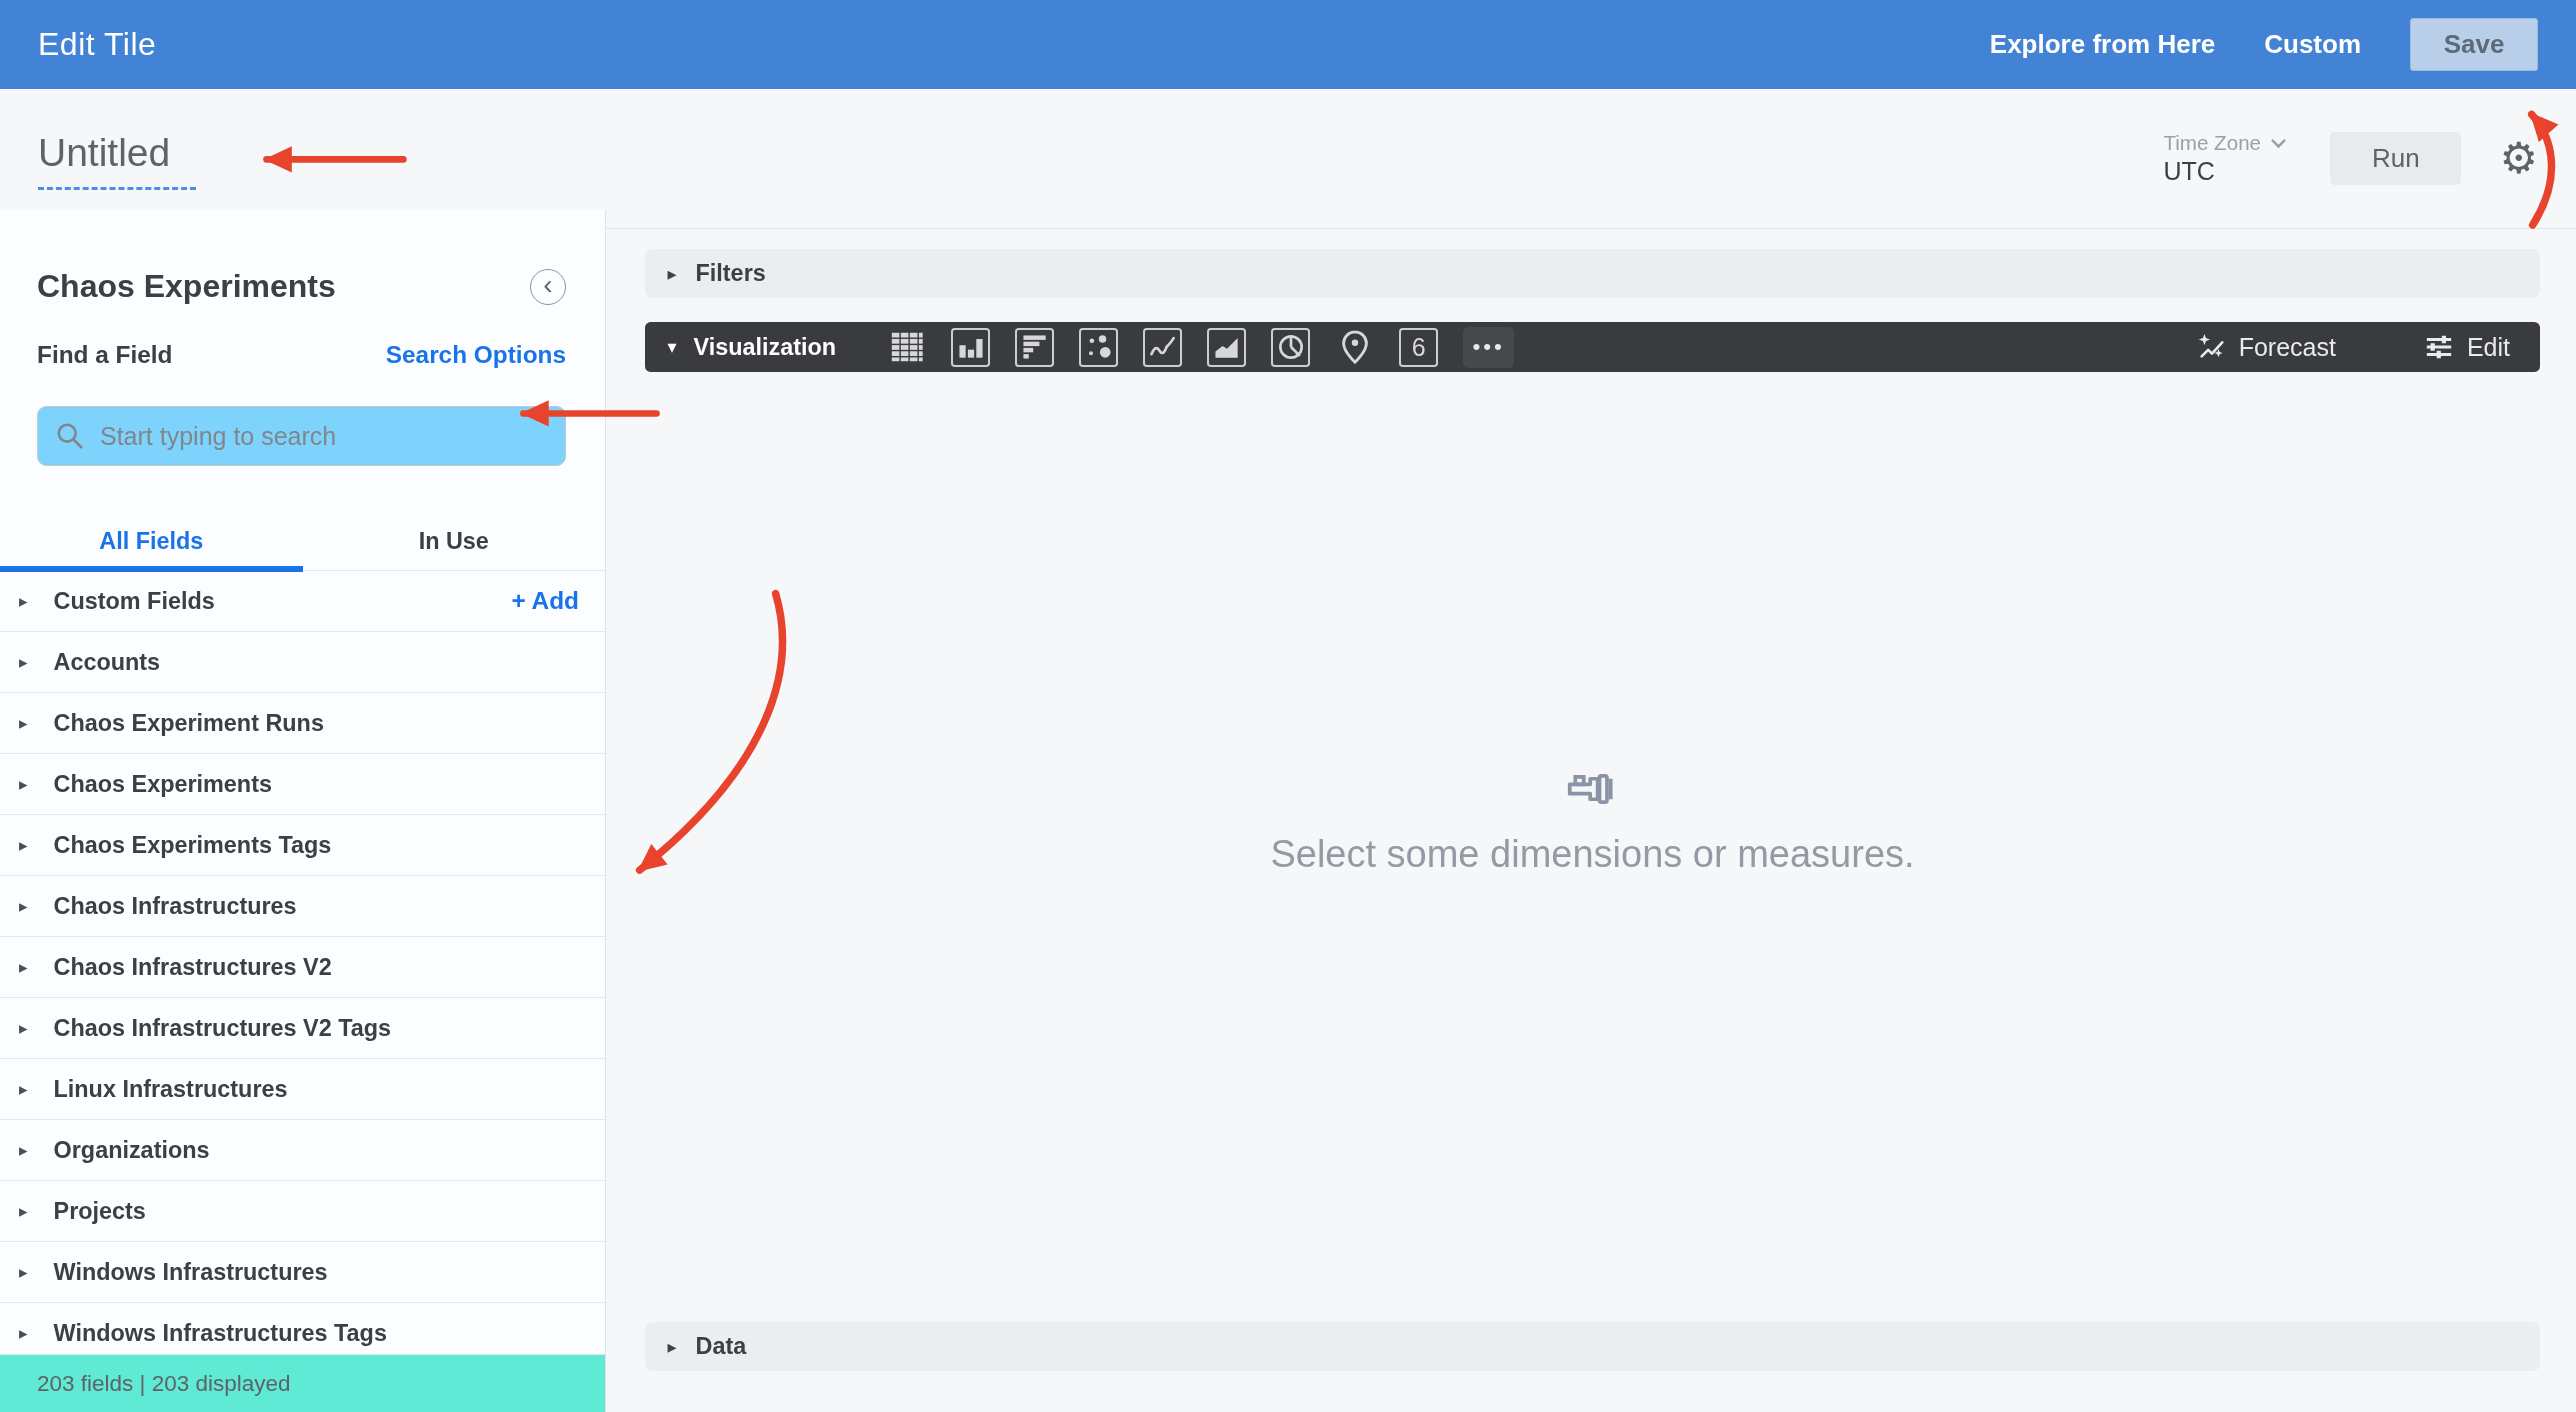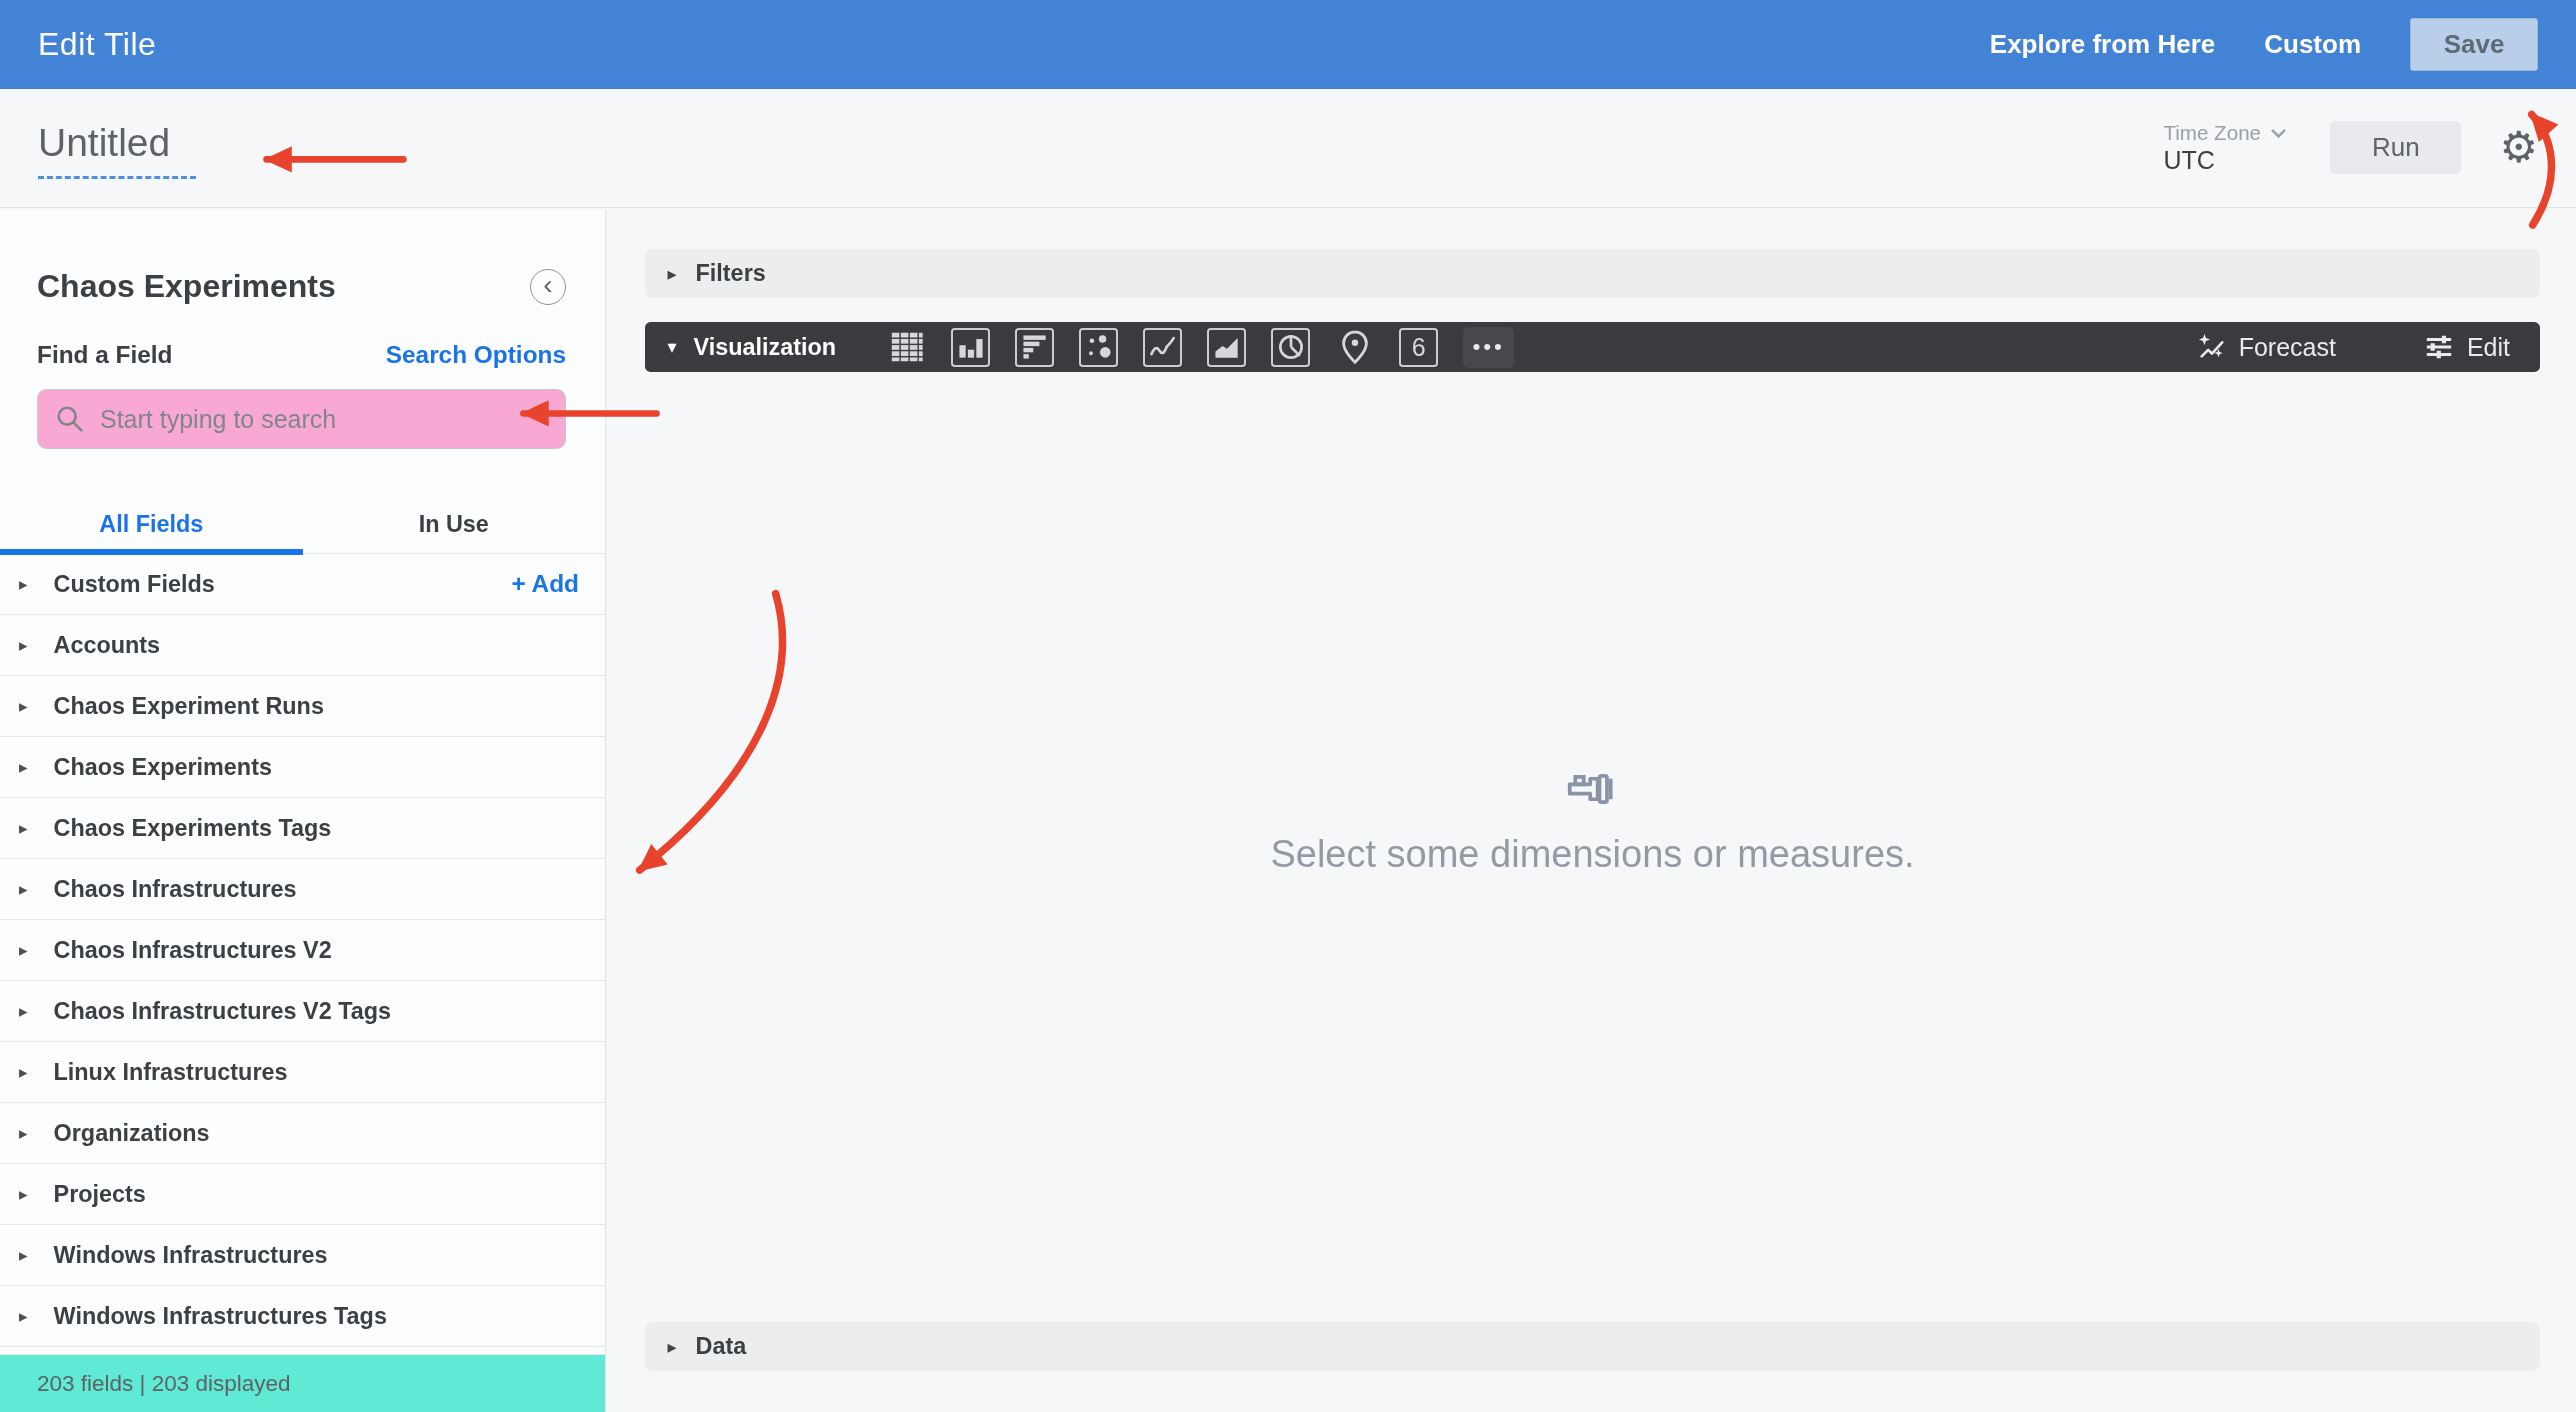--- a/index.html
+++ b/index.html
@@ -18,21 +18,21 @@
   .top-title { font-size:32px; color:#fff; font-weight:400; letter-spacing:0.5px; }
   .top-right { margin-left:auto; display:flex; align-items:center; gap:49px; }
   .top-link { font-size:26px; color:#fff; font-weight:700; cursor:pointer; }
   .save-btn {
     width:128px; height:53px; background:#b9cfe9; border:1.9px solid #9db9dc;
     border-radius:3px; color:#5d6b77; font-size:26px; font-weight:700;
     display:flex; align-items:center; justify-content:center; cursor:pointer;
   }
   
   .header2 {
-    position:absolute; left:0; top:89px; width:2576px; height:119px;
+    position:absolute; left:0; top:89px; width:2576px; height:140px;
     background:#f6f7f9; border-bottom:1.9px solid #e0e2e5;
     display:flex; align-items:center; padding:8px 38px;
   }
   .untitled {
     font-size:39px; color:#5f6368; font-weight:400;
     border-bottom:3.8px dashed #4f8fe3; padding:0 26px 11.3px 0; transform:translateY(1.9px);
   }
   .header-right { margin-left:auto; display:flex; align-items:center; }
   .tz-block { display:flex; flex-direction:column; line-height:1.2; }
   .tz-label-row { display:flex; align-items:center; gap:9.4px; }
@@ -54,21 +54,21 @@
   .sb-title { font-size:32px; font-weight:700; color:#3c4043; }
   .collapse-btn {
     width:36px; height:36px; border:1.9px solid #8d9297; border-radius:50%;
     display:flex; align-items:center; justify-content:center; cursor:pointer;
     color:#5f6368; font-size:28px; line-height:1; padding-bottom:3.8px;
   }
   .find-row { margin-top:36px; display:flex; align-items:flex-end; justify-content:space-between; }
   .find-label { font-size:24.4px; font-weight:700; color:#3c4043; }
   .link { color:#1a73e8; font-size:24.4px; font-weight:700; cursor:pointer; }
   .search-box {
-    margin-top:20px; height:60px; background:#f9a8d4; border:1.9px solid #c4c7cb;
+    margin-top:37px; height:60px; background:#7dd3fc; border:1.9px solid #c4c7cb;
     border-radius:9.4px; display:flex; align-items:center; padding:0 17px; gap:15px;
   }
   .search-box input {
     flex:1; border:none; outline:none; background:transparent;
     font-family:"Liberation Sans",sans-serif; font-size:25px; color:#3c4043;
   }
   .search-box input::placeholder { color:#80868b; }
   .tabs { margin-top:47px; display:flex; height:58px; }
   .tab {
     width:50%; display:flex; align-items:center; justify-content:center;

